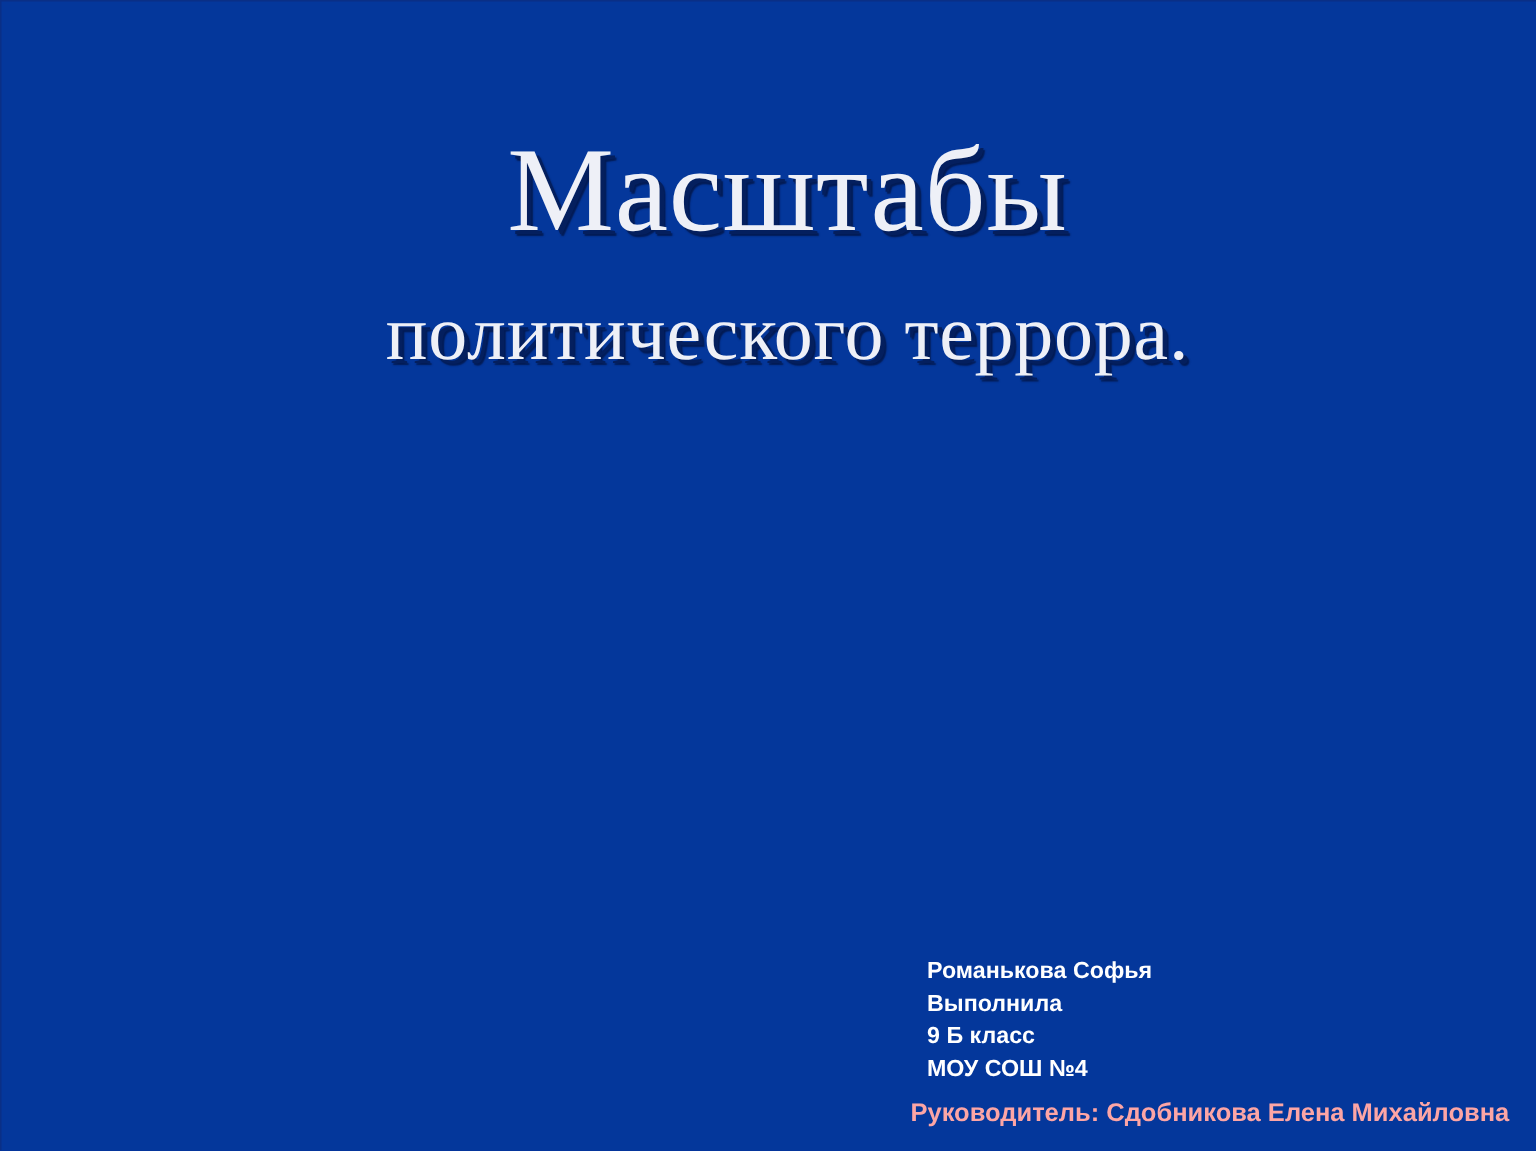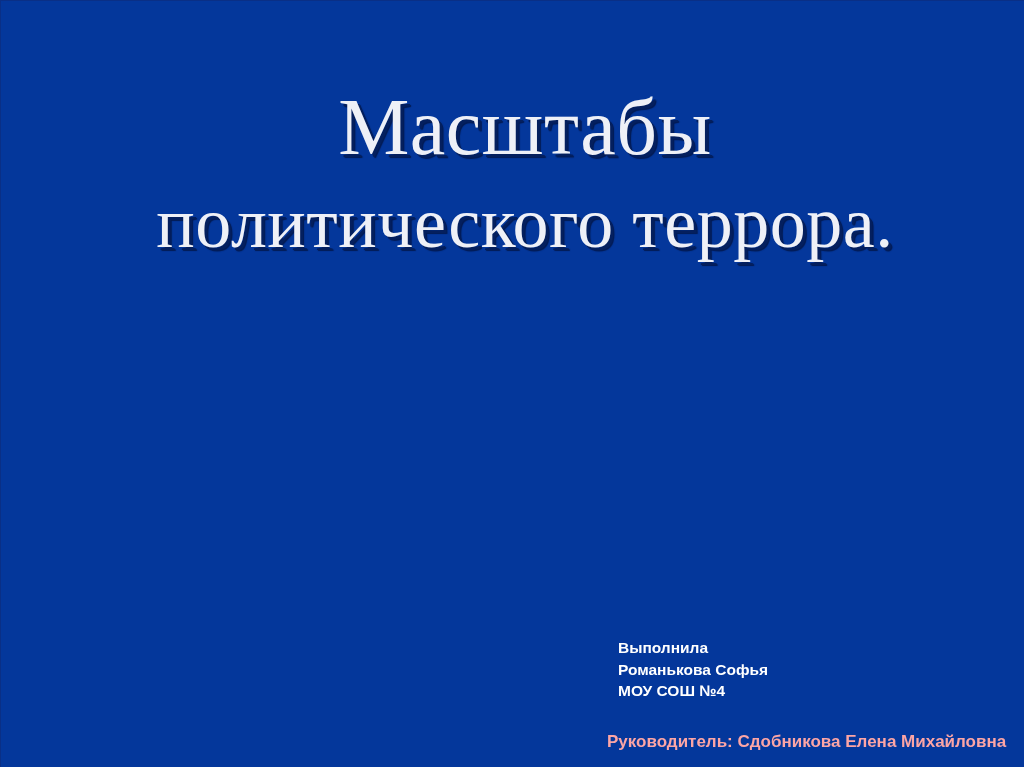--- a/index.html
+++ b/index.html
@@ -43,21 +43,21 @@
     white-space: nowrap;
     padding-left: 24px;
   }
 
   .title-line-1 {
     font-size: 80px;
     line-height: 96px;
   }
 
   .title-line-2 {
-    font-size: 72px;
+    font-size: 52px;
     line-height: 96px;
   }
 
   
   .author-block {
     position: absolute;
     left: 617px;
     top: 636px;
     width: 400px;
     text-align: left;
@@ -89,20 +89,21 @@
 <body>
 
 <div class="slide">
 
   <div class="title-block">
     <span class="title-line title-line-1">Масштабы</span>
     <span class="title-line title-line-2">политического террора.</span>
   </div>
 
   <div class="author-block">
+    <span class="author-line">Романькова Софья</span>
     <span class="author-line">Выполнила</span>
-    <span class="author-line">Романькова Софья</span>
+    <span class="author-line">9 Б класс</span>
     <span class="author-line">МОУ СОШ №4</span>
   </div>
 
   <div class="supervisor-line">Руководитель: Сдобникова Елена Михайловна</div>
 
 </div>
 
 </body></html>

